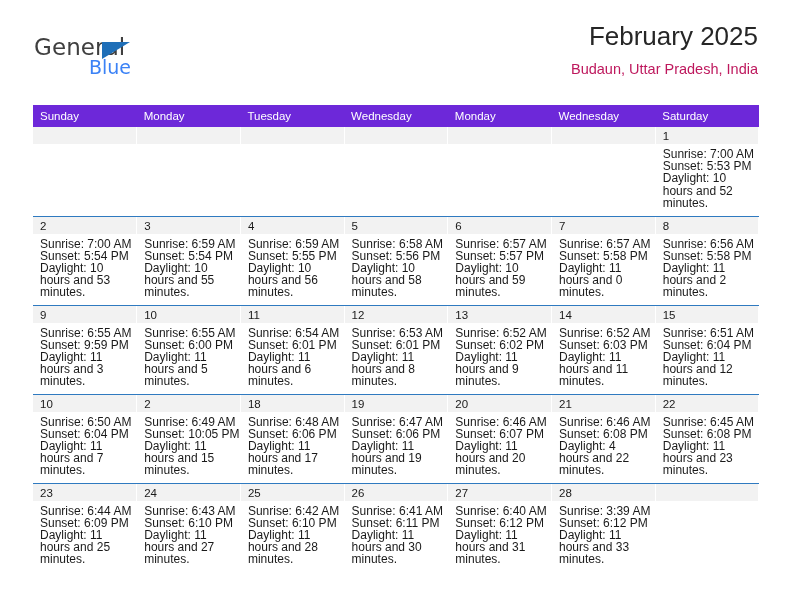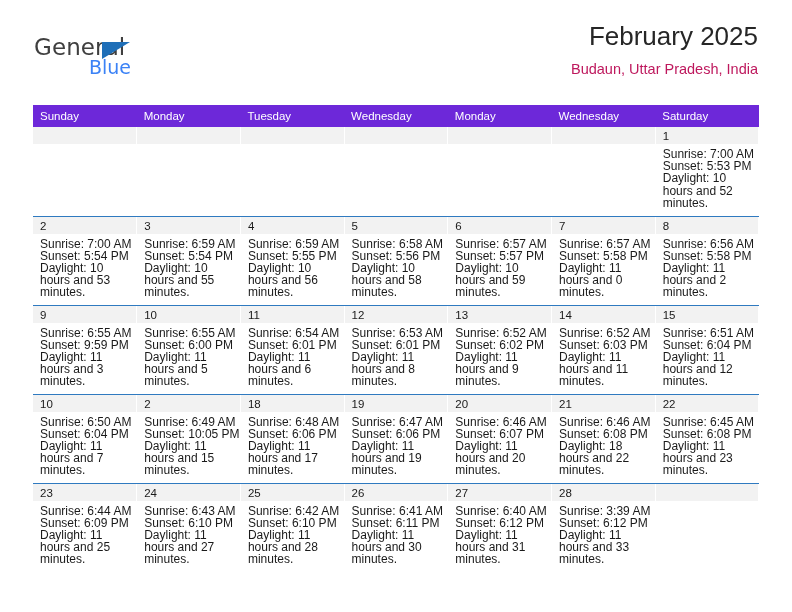--- a/index.html
+++ b/index.html
@@ -431,21 +431,21 @@
                 <div class="daylight">Daylight: 11 hours and 20 minutes.</div>
               </div>
             </div>
           </td>
           <td class="cell">
             <div class="cell-inner">
               <div class="daynum">21</div>
               <div class="info">
                 <div class="sunrise">Sunrise: 6:46 AM</div>
                 <div class="sunset">Sunset: 6:08 PM</div>
-                <div class="daylight">Daylight: 18 hours and 22 minutes.</div>
+                <div class="daylight">Daylight: 4 hours and 22 minutes.</div>
               </div>
             </div>
           </td>
           <td class="cell">
             <div class="cell-inner">
               <div class="daynum">22</div>
               <div class="info">
                 <div class="sunrise">Sunrise: 6:45 AM</div>
                 <div class="sunset">Sunset: 6:08 PM</div>
                 <div class="daylight">Daylight: 11 hours and 23 minutes.</div>

